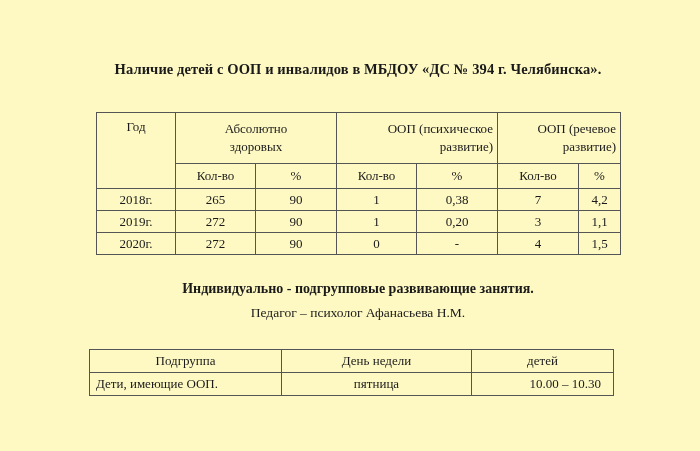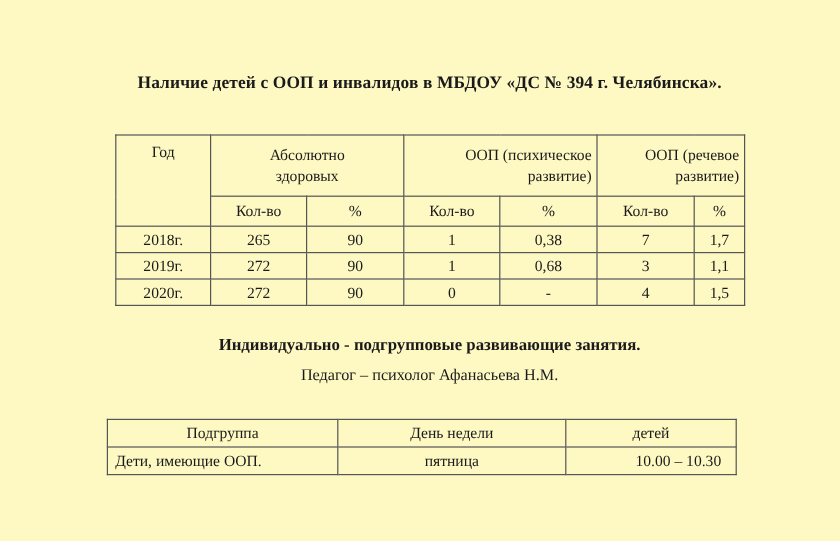--- a/index.html
+++ b/index.html
@@ -168,28 +168,28 @@
       </tr>
     </thead>
     <tbody>
       <tr>
         <td class="cell">2018г.</td>
         <td class="cell">265</td>
         <td class="cell">90</td>
         <td class="cell">1</td>
         <td class="cell">0,38</td>
         <td class="cell">7</td>
-        <td class="cell">1,7</td>
+        <td class="cell">4,2</td>
       </tr>
       <tr>
         <td class="cell">2019г.</td>
         <td class="cell">272</td>
         <td class="cell">90</td>
         <td class="cell">1</td>
-        <td class="cell">0,68</td>
+        <td class="cell">0,20</td>
         <td class="cell">3</td>
         <td class="cell">1,1</td>
       </tr>
       <tr>
         <td class="cell">2020г.</td>
         <td class="cell">272</td>
         <td class="cell">90</td>
         <td class="cell">0</td>
         <td class="cell">-</td>
         <td class="cell">4</td>

